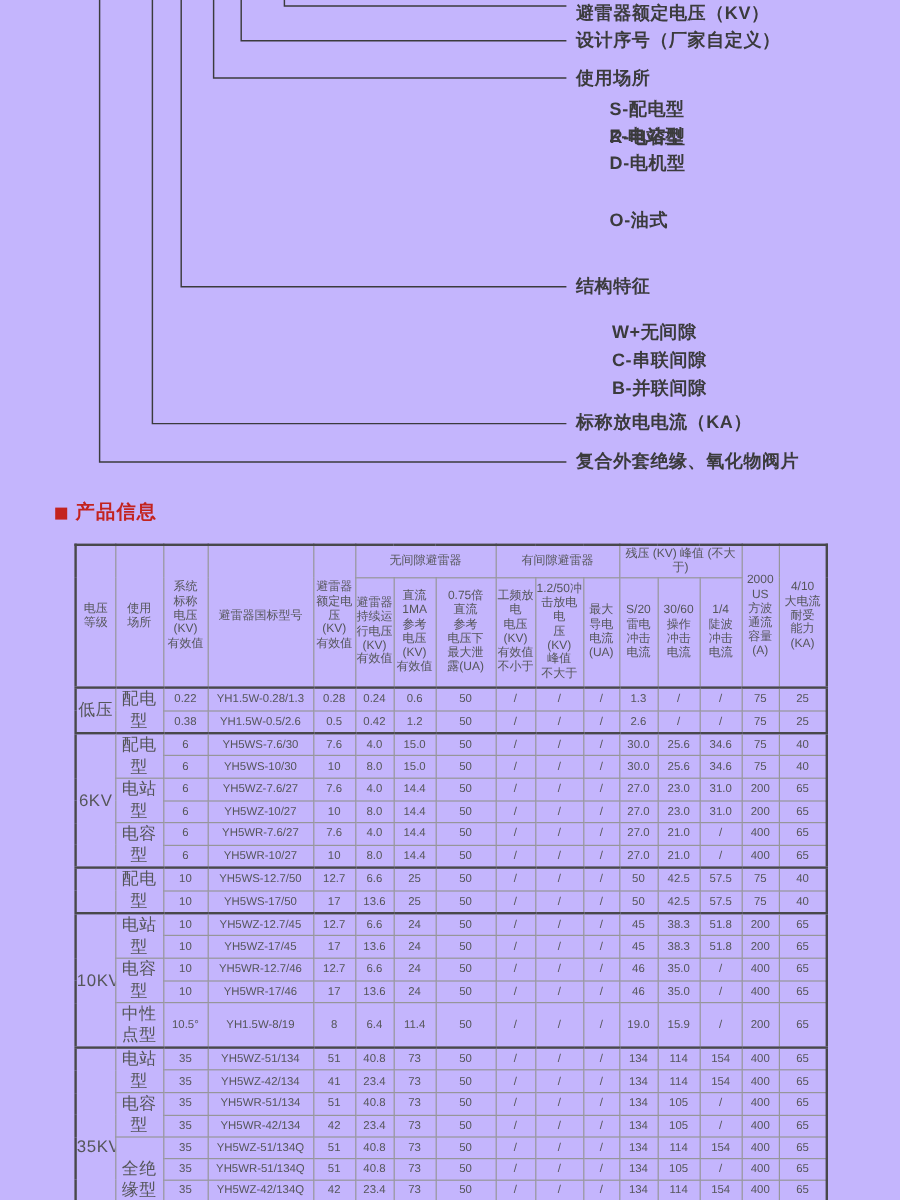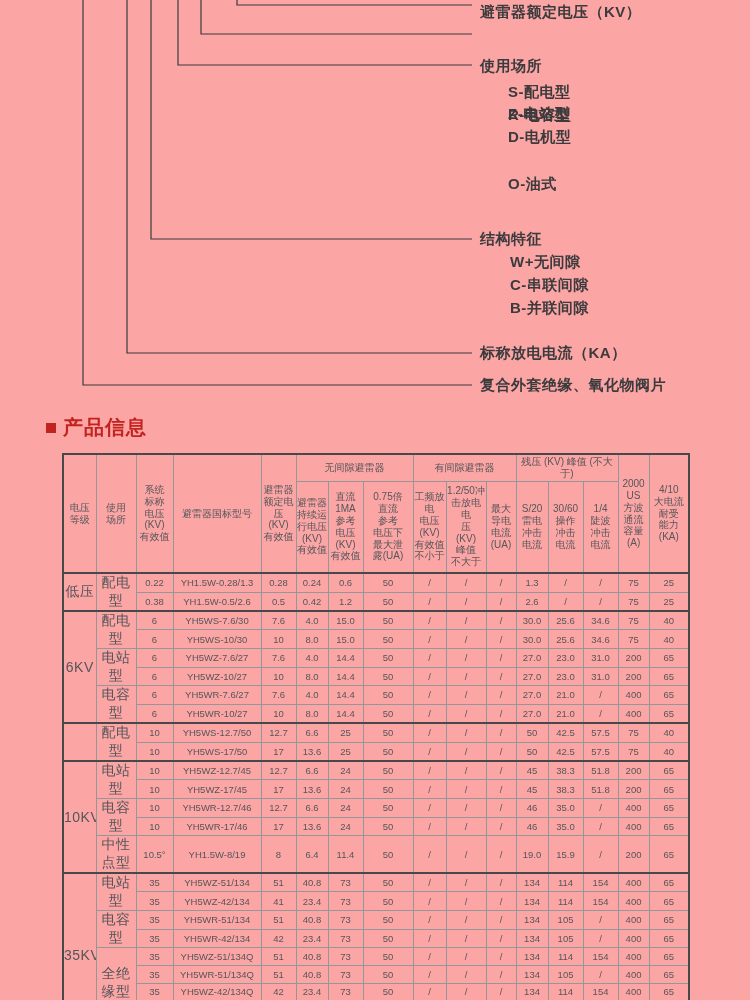--- a/index.html
+++ b/index.html
@@ -1,39 +1,39 @@
 <!DOCTYPE html>
 <html><head>
 <meta charset="utf-8">
 <style>
   * { margin:0; padding:0; box-sizing:border-box; }
   body { background:#fff; }
   .page {
     position:relative; width:750px; height:1000px; overflow:hidden;
-    background:#fca5a5;
+    background:#c4b5fd;
     font-family:"Liberation Sans","DejaVu Sans",sans-serif;
     color:#3b3b3d;
   }
   .diagram-lines { position:absolute; left:0; top:0; }
   .dlabel {
     position:absolute; left:480px; height:20px; line-height:20px;
     font-size:15px; font-weight:600; letter-spacing:0.5px; white-space:nowrap;
   }
   .uitem {
     position:absolute; left:508px; height:22px; line-height:22px;
     font-size:15px; font-weight:600; letter-spacing:0.5px; display:flex;flex-direction:column;
   }
   .uitem .c1 { width:75px; }
   .sitem {
     position:absolute; left:510px; height:22px; line-height:22px;
-    font-size:15px; font-weight:600; letter-spacing:0.5px;
+    font-size:15px; font-weight:600; letter-spacing:0.5px;margin-top:16px;
   }
   .section-title { position:absolute; left:46px; top:414px; height:26px; display:flex; align-items:center; }
   .section-title .sq { width:10px; height:10px; background:#c3231f; margin-right:7px; margin-top:2px; }
-  .section-title .txt { font-size:20px; font-weight:700; color:#c3231f; letter-spacing:1px; }
+  .section-title .txt { font-size:16px; font-weight:700; color:#c3231f; letter-spacing:1px; }
 
   table.product {
     position:absolute; left:62px; top:453px; width:626px;
     border-collapse:collapse; table-layout:fixed;
     border:2px solid #48484b;
     color:#55565a;
   }
   table.product th, table.product td {
     border:1px solid #96969a;
     text-align:center; vertical-align:middle;
@@ -58,20 +58,21 @@
   <svg class="diagram-lines" width="750" height="400" viewBox="0 0 750 400">
     <polyline points="237,0 237,5 472,5" fill="none" stroke="#3b3b3d" stroke-width="1.2"></polyline>
     <polyline points="201,0 201,34 472,34" fill="none" stroke="#3b3b3d" stroke-width="1.2"></polyline>
     <polyline points="178,0 178,65 472,65" fill="none" stroke="#3b3b3d" stroke-width="1.2"></polyline>
     <polyline points="151,0 151,239 472,239" fill="none" stroke="#3b3b3d" stroke-width="1.2"></polyline>
     <polyline points="127,0 127,353 472,353" fill="none" stroke="#3b3b3d" stroke-width="1.2"></polyline>
     <polyline points="83,0 83,385 472,385" fill="none" stroke="#3b3b3d" stroke-width="1.2"></polyline>
   </svg>
 
   <div class="dlabel" style="top:2px">避雷器额定电压（KV）</div>
+  <div class="dlabel" style="top:24px">设计序号（厂家自定义）</div>
   <div class="dlabel" style="top:56px">使用场所</div>
   <div class="dlabel" style="top:229px">结构特征</div>
   <div class="dlabel" style="top:343px">标称放电电流（KA）</div>
   <div class="dlabel" style="top:375px">复合外套绝缘、氧化物阀片</div>
 
   <div class="uitem" style="top:81px">
       <span class="c1">S-配电型</span>
       <span>Z-电站型</span>
     </div>
   <div class="uitem" style="top:104px">

